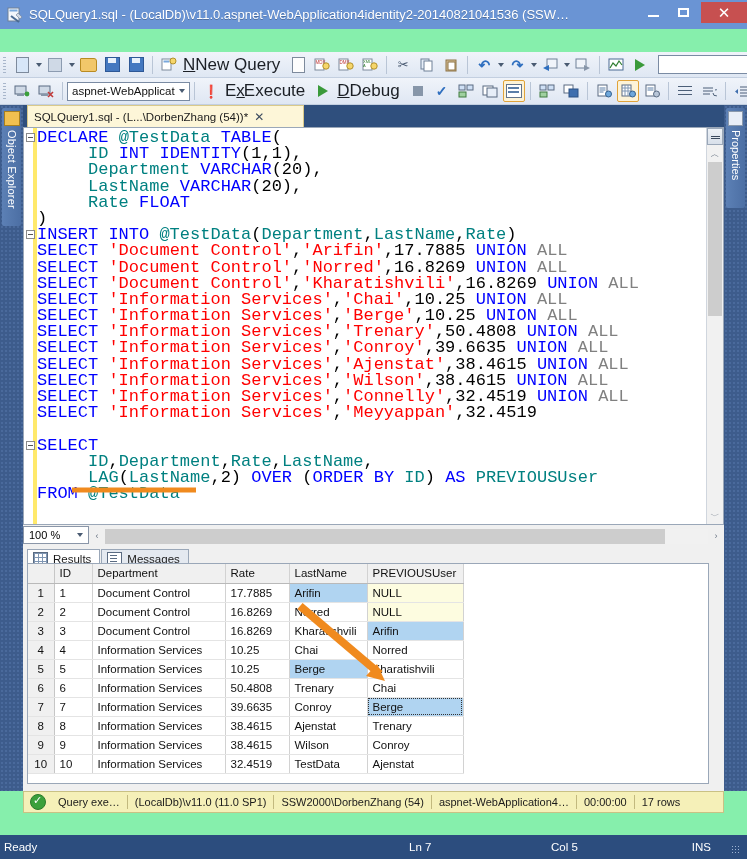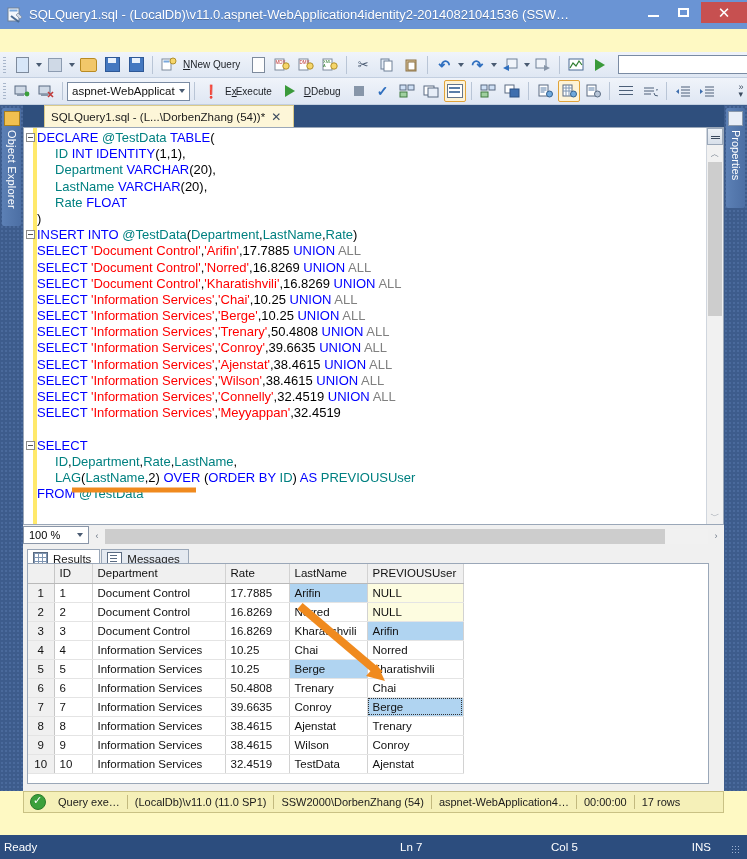--- a/index.html
+++ b/index.html
@@ -6,21 +6,21 @@
     margin: 0; padding: 0;
     width: 747px; height: 859px;
     overflow: hidden;
     font-family: "Liberation Sans", sans-serif;
     font-size: 12px;
     background: #2a4875;
   }
   .app {
     position: relative;
     width: 747px; height: 859px;
-    background: #fef9c3;
+    background: #86efac;
     box-sizing: border-box;
   }
 
   
   .titlebar {
     position: absolute; left: 0; top: 0; width: 747px; height: 29px;
     background: #6a94d4;
     display: flex; align-items: center;
   }
   .title-icon {
@@ -75,21 +75,21 @@
     display: flex; align-items: center; justify-content: center;
   }
   .tb-btn.active {
     border: 1px solid #e0a33a; background: #fdf3d7; border-radius: 2px;
     box-sizing: border-box;
   }
   .tb-sep { width: 1px; height: 18px; background: #b9c5d6; margin: 0 4px; flex: none; }
   .tb-caret { width: 9px; height: 20px; flex: none; display:flex; align-items:center; justify-content:center; }
   .caret-d { width:0;height:0;border-left:3px solid transparent;border-right:3px solid transparent;border-top:4px solid #4a5b72; }
   .tb-text {
-    font-size: 10px; color: #1b1f25; padding: 0 6px 0 2px; white-space: nowrap; flex: none;
+    font-size: 17px; color: #1b1f25; padding: 0 6px 0 2px; white-space: nowrap; flex: none;
   }
   .tb-combo {
     height: 19px; border: 1px solid #7a8ba3; background: #fff; display: flex;
     align-items: center; font-size: 11.5px; color: #111; padding-left: 4px;
     box-sizing: border-box; flex: none; overflow: hidden;
   }
   .tb-combo .cv { flex: 1; white-space: nowrap; overflow: hidden; }
   .tb-combo .cbtn { width: 14px; display:flex; align-items:center; justify-content:center; }
   .tb-overflow {
     margin-left: auto; width: 12px; height: 24px; flex: none;
@@ -174,21 +174,21 @@
   
   .editor {
     position: absolute; left: 0; top: 22px; width: 701px; height: 398px;
     background: #ffffff; border: 1px solid #9aa7b8; box-sizing: border-box;
     overflow: hidden;
   }
   .ed-indicator { position: absolute; left: 0; top: 0; width: 9px; height: 100%; background: #fff; }
   .ed-gutter-line { position: absolute; left: 9px; top: 0; width: 4px; height: 100%; background: #ffe96b; }
   .ed-code {
     position: absolute; left: 13px; top: 2px; right: 16px; bottom: 0;
-    font-family: Liberation Sans, sans-serif; font-size: 13px; line-height: 16.2px;
+    font-family: Liberation Mono, monospace; font-size: 17px; line-height: 16.2px;
     white-space: pre; color: #000;
   }
   .ed-code .line { height: 16.2px; position: relative; }
   .kw { color: #0000ff; }
   .str { color: #ff0000; }
   .tp { color: #008080; }
   .num { color: #000000; }
   .gray { color: #808080; }
   .plain { color: #000000; }
   
@@ -285,21 +285,21 @@
   .qs-item { padding: 0 7px; white-space: nowrap; }
   .qs-sep { width: 1px; height: 14px; background: #c2b97e; flex: none; }
 
   
   .statusbar {
     position: absolute; left: 0; bottom: 0; width: 747px; height: 24px;
     background: #2c4d7e; display: flex; align-items: center;
     color: #ffffff; font-size: 11.5px;
   }
   .sb-ready { margin-left: 4px; }
-  .sb-ln { position: absolute; left: 375px; padding-left: 25px; }
+  .sb-ln { position: absolute; left: 384px; padding-left: 25px; }
   .sb-col { position: absolute; left: 551px; }
   .sb-ins { position: absolute; right: 36px; }
   .sb-grip { position:absolute; right:6px; bottom:4px; width:10px; height:10px;
     background-image: radial-gradient(#9fb4d2 1px, transparent 1px); background-size: 3px 3px; }
 
   
   .anno { position: absolute; left: 0; top: 0; width: 747px; height: 859px; pointer-events: none; }
 </style>
 </head>
 <body>
@@ -572,21 +572,21 @@
   <div class="rightdock">
     <div class="prop-tab">
       <span class="prop-icon"></span>
       <span class="prop-label">Properties</span>
     </div>
   </div>
 
   <div class="docwell">
 
     <div class="tabstrip">
-      <div class="tab active" style="left:21px; width:250px;text-align:center;">
+      <div class="tab active" style="left:4px; width:277px;text-align:center;">
         <span>SQLQuery1.sql - (L...\DorbenZhang (54))*</span>
         <span class="tab-close">✕</span>
       </div>
     </div>
 
     <div class="editor">
       <div class="ed-indicator"></div>
       <div class="ed-gutter-line"></div>
       <div class="ed-code" id="code"><div class="line"><span class="collapse"></span><span class="kw">DECLARE </span><span class="tp">@TestData </span><span class="kw">TABLE</span><span class="plain">(</span></div><div class="line"><span class="tp">     ID </span><span class="kw">INT </span><span class="kw">IDENTITY</span><span class="plain">(</span><span class="num">1</span><span class="plain">,</span><span class="num">1</span><span class="plain">),</span></div><div class="line"><span class="tp">     Department </span><span class="kw">VARCHAR</span><span class="plain">(</span><span class="num">20</span><span class="plain">),</span></div><div class="line"><span class="tp">     LastName </span><span class="kw">VARCHAR</span><span class="plain">(</span><span class="num">20</span><span class="plain">),</span></div><div class="line"><span class="tp">     Rate </span><span class="kw">FLOAT</span></div><div class="line"><span class="plain">)</span></div><div class="line"><span class="collapse"></span><span class="kw">INSERT INTO </span><span class="tp">@TestData</span><span class="plain">(</span><span class="tp">Department</span><span class="plain">,</span><span class="tp">LastName</span><span class="plain">,</span><span class="tp">Rate</span><span class="plain">)</span></div><div class="line"><span class="kw">SELECT </span><span class="str">'Document Control'</span><span class="plain">,</span><span class="str">'Arifin'</span><span class="plain">,</span><span class="num">17.7885 </span><span class="kw">UNION </span><span class="gray">ALL</span></div><div class="line"><span class="kw">SELECT </span><span class="str">'Document Control'</span><span class="plain">,</span><span class="str">'Norred'</span><span class="plain">,</span><span class="num">16.8269 </span><span class="kw">UNION </span><span class="gray">ALL</span></div><div class="line"><span class="kw">SELECT </span><span class="str">'Document Control'</span><span class="plain">,</span><span class="str">'Kharatishvili'</span><span class="plain">,</span><span class="num">16.8269 </span><span class="kw">UNION </span><span class="gray">ALL</span></div><div class="line"><span class="kw">SELECT </span><span class="str">'Information Services'</span><span class="plain">,</span><span class="str">'Chai'</span><span class="plain">,</span><span class="num">10.25 </span><span class="kw">UNION </span><span class="gray">ALL</span></div><div class="line"><span class="kw">SELECT </span><span class="str">'Information Services'</span><span class="plain">,</span><span class="str">'Berge'</span><span class="plain">,</span><span class="num">10.25 </span><span class="kw">UNION </span><span class="gray">ALL</span></div><div class="line"><span class="kw">SELECT </span><span class="str">'Information Services'</span><span class="plain">,</span><span class="str">'Trenary'</span><span class="plain">,</span><span class="num">50.4808 </span><span class="kw">UNION </span><span class="gray">ALL</span></div><div class="line"><span class="kw">SELECT </span><span class="str">'Information Services'</span><span class="plain">,</span><span class="str">'Conroy'</span><span class="plain">,</span><span class="num">39.6635 </span><span class="kw">UNION </span><span class="gray">ALL</span></div><div class="line"><span class="kw">SELECT </span><span class="str">'Information Services'</span><span class="plain">,</span><span class="str">'Ajenstat'</span><span class="plain">,</span><span class="num">38.4615 </span><span class="kw">UNION </span><span class="gray">ALL</span></div><div class="line"><span class="kw">SELECT </span><span class="str">'Information Services'</span><span class="plain">,</span><span class="str">'Wilson'</span><span class="plain">,</span><span class="num">38.4615 </span><span class="kw">UNION </span><span class="gray">ALL</span></div><div class="line"><span class="kw">SELECT </span><span class="str">'Information Services'</span><span class="plain">,</span><span class="str">'Connelly'</span><span class="plain">,</span><span class="num">32.4519 </span><span class="kw">UNION </span><span class="gray">ALL</span></div><div class="line"><span class="kw">SELECT </span><span class="str">'Information Services'</span><span class="plain">,</span><span class="str">'Meyyappan'</span><span class="plain">,</span><span class="num">32.4519</span></div><div class="line">&nbsp;</div><div class="line"><span class="collapse"></span><span class="kw">SELECT</span></div><div class="line"><span class="tp">     ID</span><span class="plain">,</span><span class="tp">Department</span><span class="plain">,</span><span class="tp">Rate</span><span class="plain">,</span><span class="tp">LastName</span><span class="plain">,</span></div><div class="line"><span class="tp">     LAG</span><span class="plain">(</span><span class="tp">LastName</span><span class="plain">,</span><span class="num">2</span><span class="plain">) </span><span class="kw">OVER </span><span class="plain">(</span><span class="kw">ORDER BY </span><span class="tp">ID</span><span class="plain">) </span><span class="kw">AS </span><span class="tp">PREVIOUSUser</span></div><div class="line"><span class="kw">FROM </span><span class="tp">@TestData</span></div></div>
 

